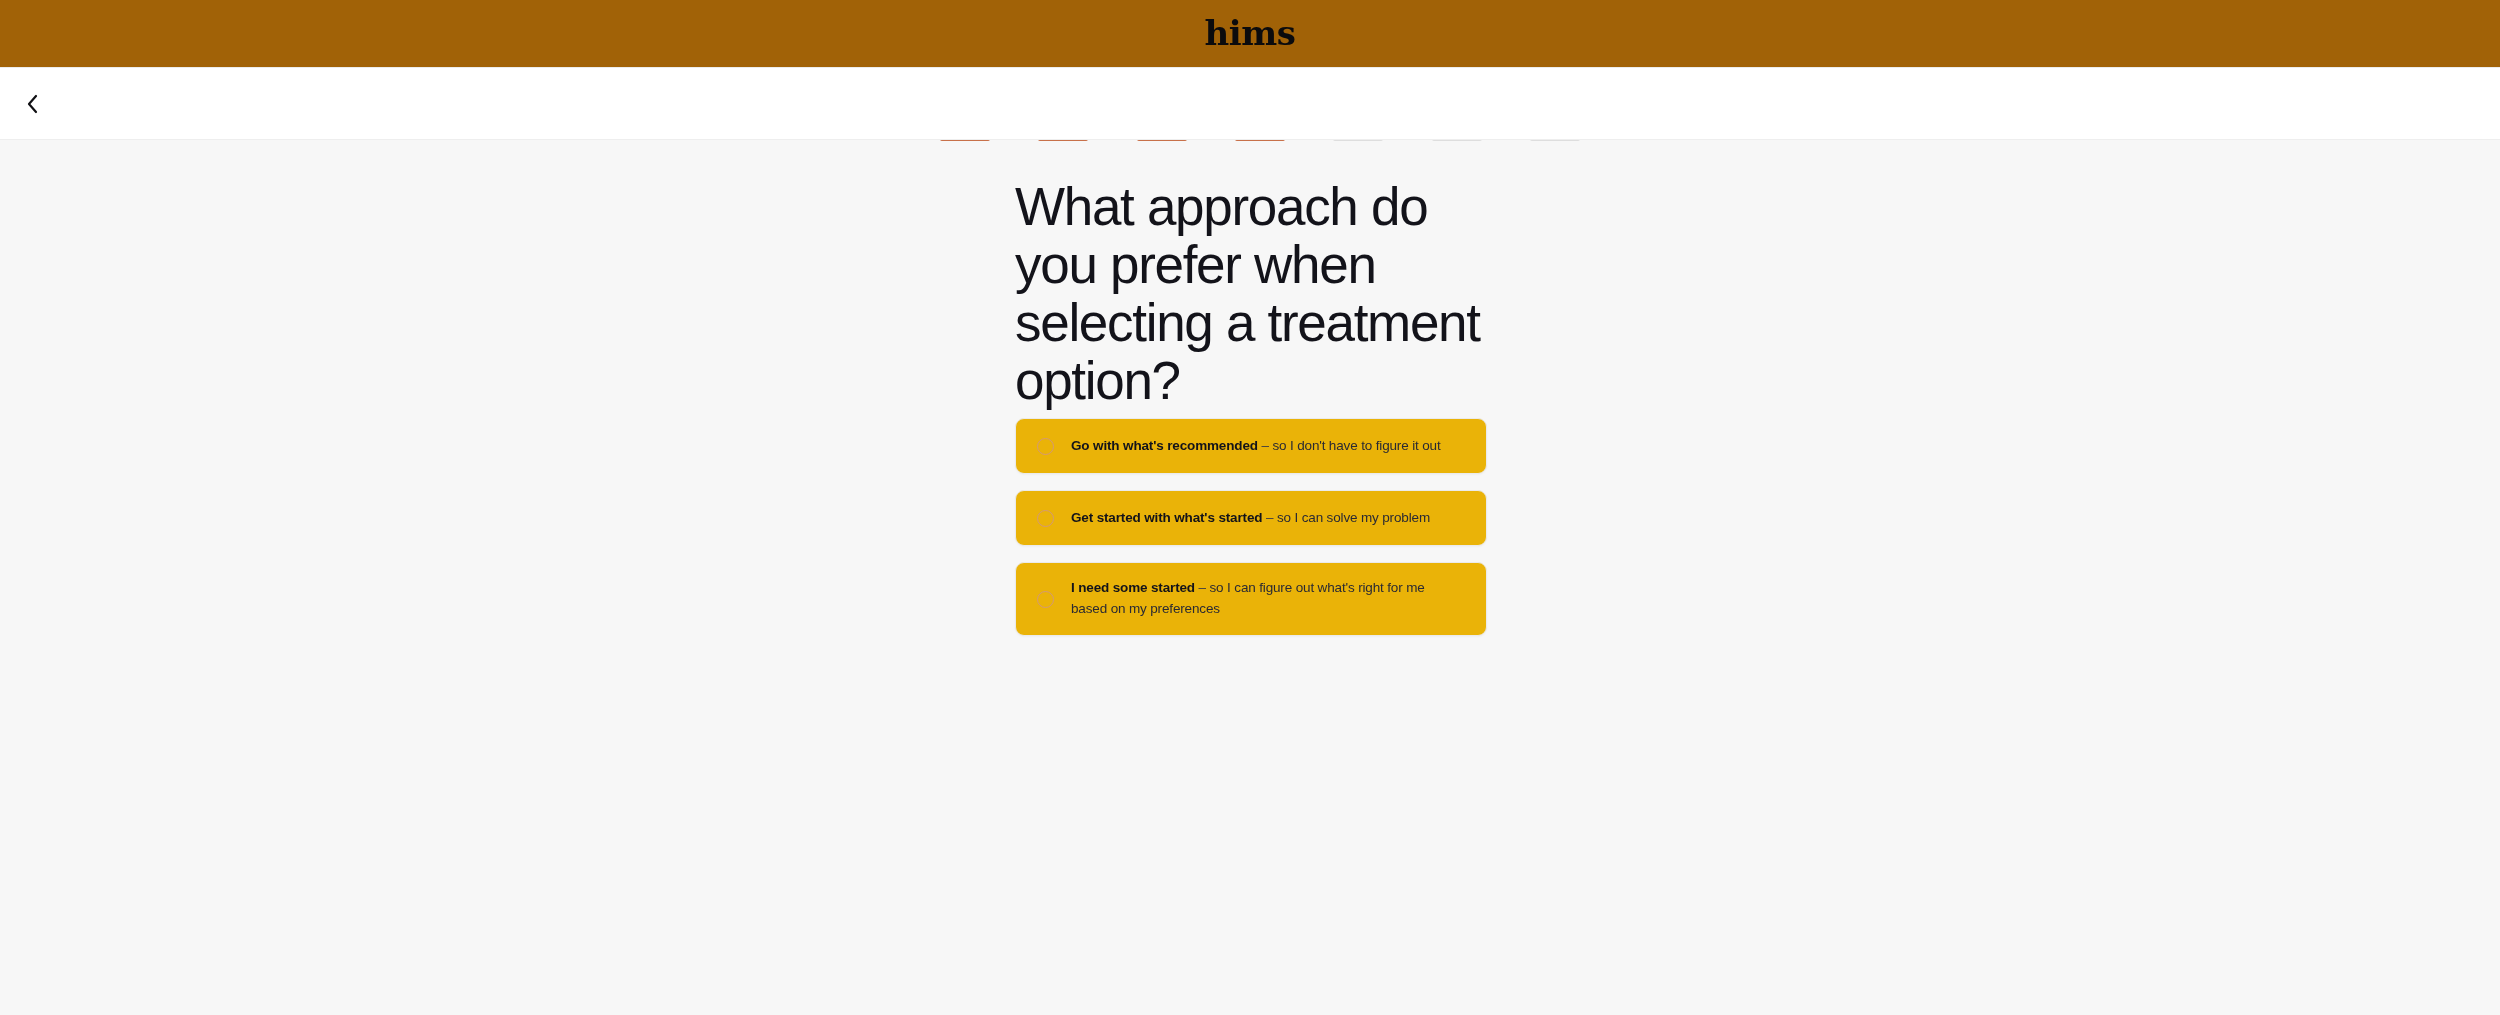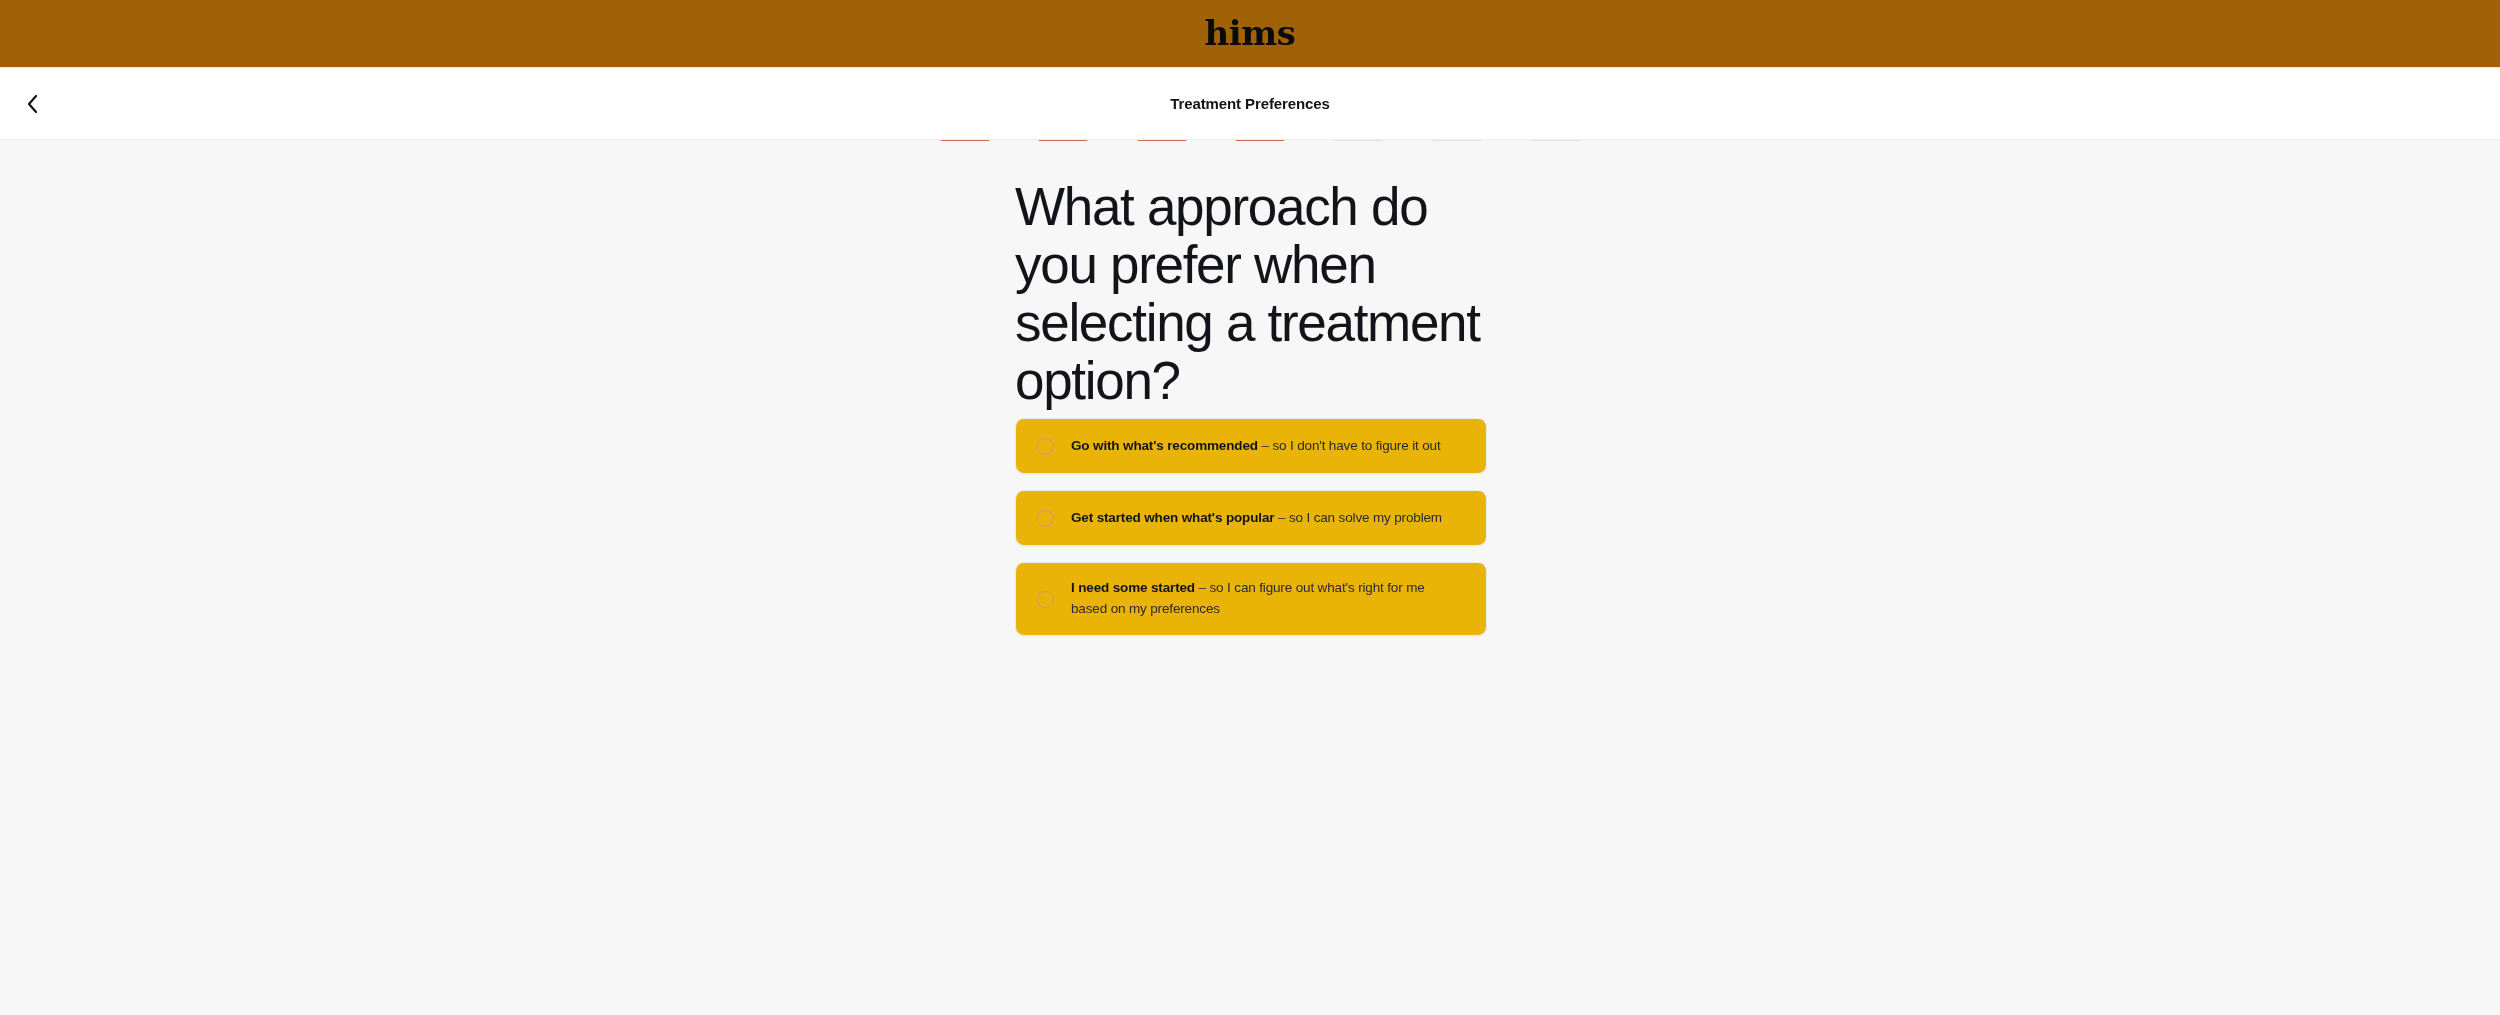--- a/index.html
+++ b/index.html
@@ -155,21 +155,20 @@
   </header>
 
   <nav class="nav-bar">
     <button class="back-button">
       <span>
         <svg width="13" height="20" viewBox="0 0 13 20" fill="none" aria-hidden="true">
           <path d="M10 2 L3 10 L10 18" stroke="#101014" stroke-width="2.2" stroke-linecap="round" stroke-linejoin="round"></path>
         </svg>
       </span>
     </button>
-    <div class="nav-title">Treatment Preferences</div>
   </nav>
 
   <main class="content">
 
     <div class="progress-wrap" id="progress-wrap">
         <div class="progress-step done" style="background: rgb(200, 113, 74);"></div>
         <div class="progress-step done" style="background: rgb(200, 113, 74);"></div>
         <div class="progress-step done" style="background: rgb(200, 113, 74);"></div>
         <div class="progress-step done" style="background: rgb(200, 113, 74);"></div>
         <div class="progress-step" style="background: rgb(222, 222, 222);"></div>
@@ -179,21 +178,21 @@
 
     <h1 class="heading">What approach do you prefer when selecting a treatment option?</h1>
 
     <div class="options" id="options-list">
         <div class="option-card one-line">
           <span class="radio" style="border-color: rgb(211, 152, 120);"></span>
           <span class="option-text"><span class="lead">Go with what's recommended</span><span class="dash"> – </span><span class="rest">so I don't have to figure it out</span></span>
         </div>
         <div class="option-card one-line">
           <span class="radio" style="border-color: rgb(211, 152, 120);"></span>
-          <span class="option-text"><span class="lead">Get started when what's popular</span><span class="dash"> – </span><span class="rest">so I can solve my problem</span></span>
+          <span class="option-text"><span class="lead">Get started with what's started</span><span class="dash"> – </span><span class="rest">so I can solve my problem</span></span>
         </div>
         <div class="option-card two-line">
           <span class="radio" style="border-color: rgb(211, 152, 120);"></span>
           <span class="option-text"><span class="lead">I need some started</span><span class="dash"> – </span><span class="rest">so I can figure out what's right for me based on my preferences</span></span>
         </div>
       </div>
 
   </main>
 </div>
 

